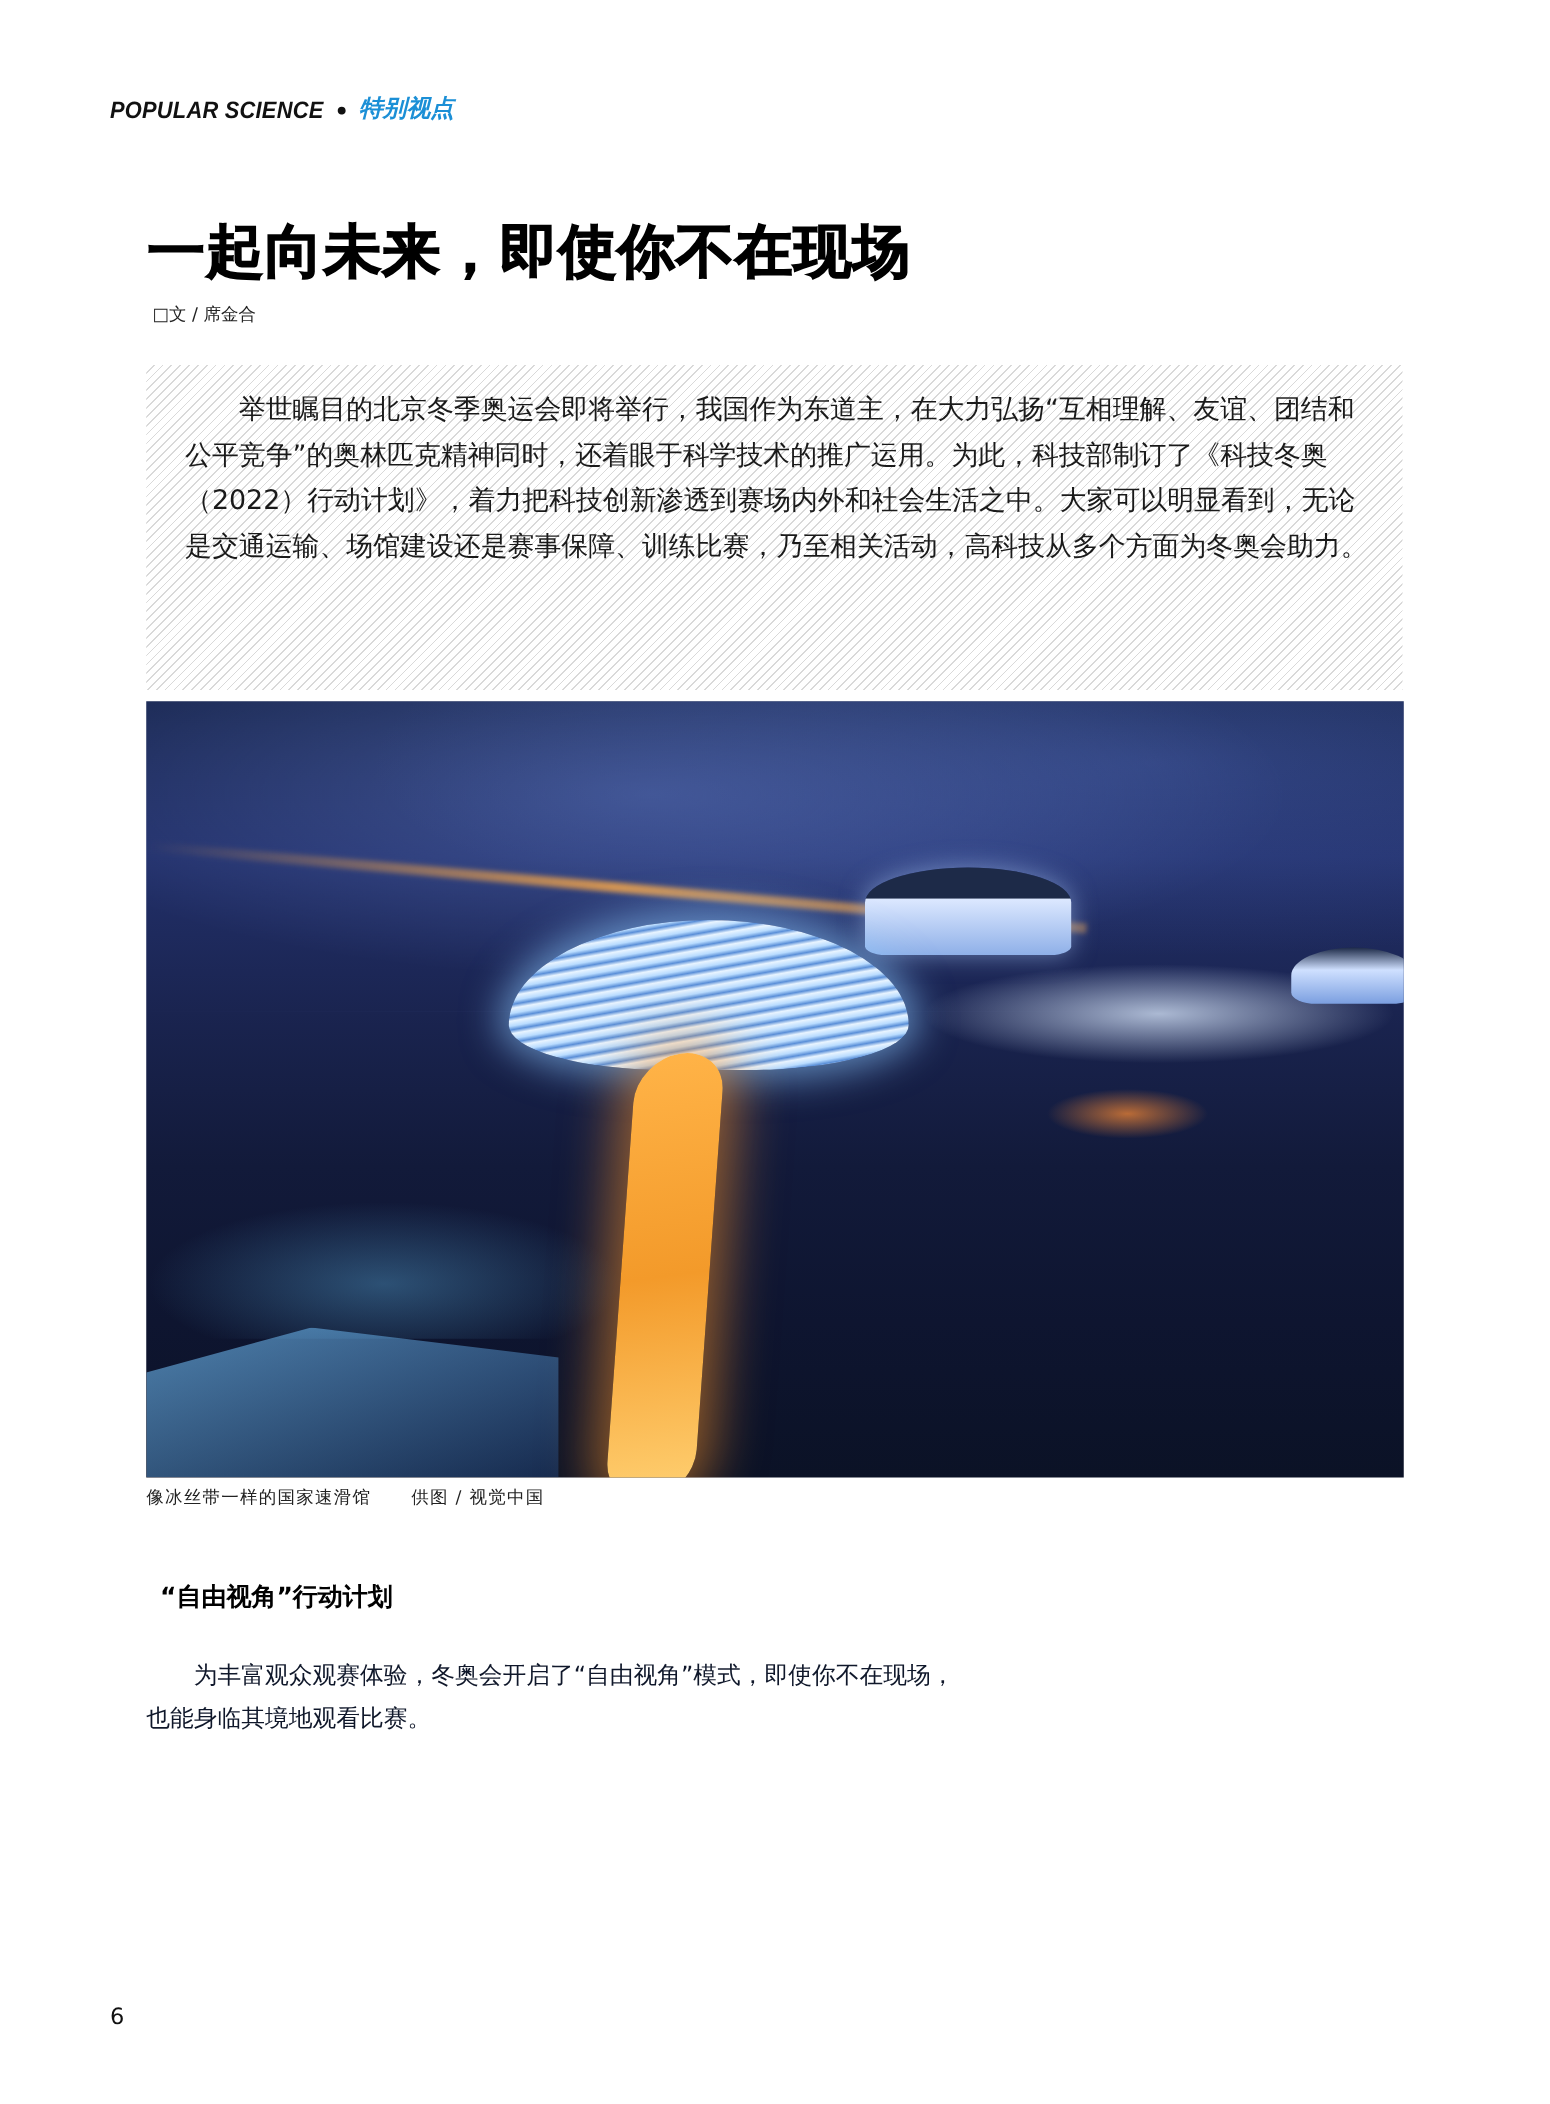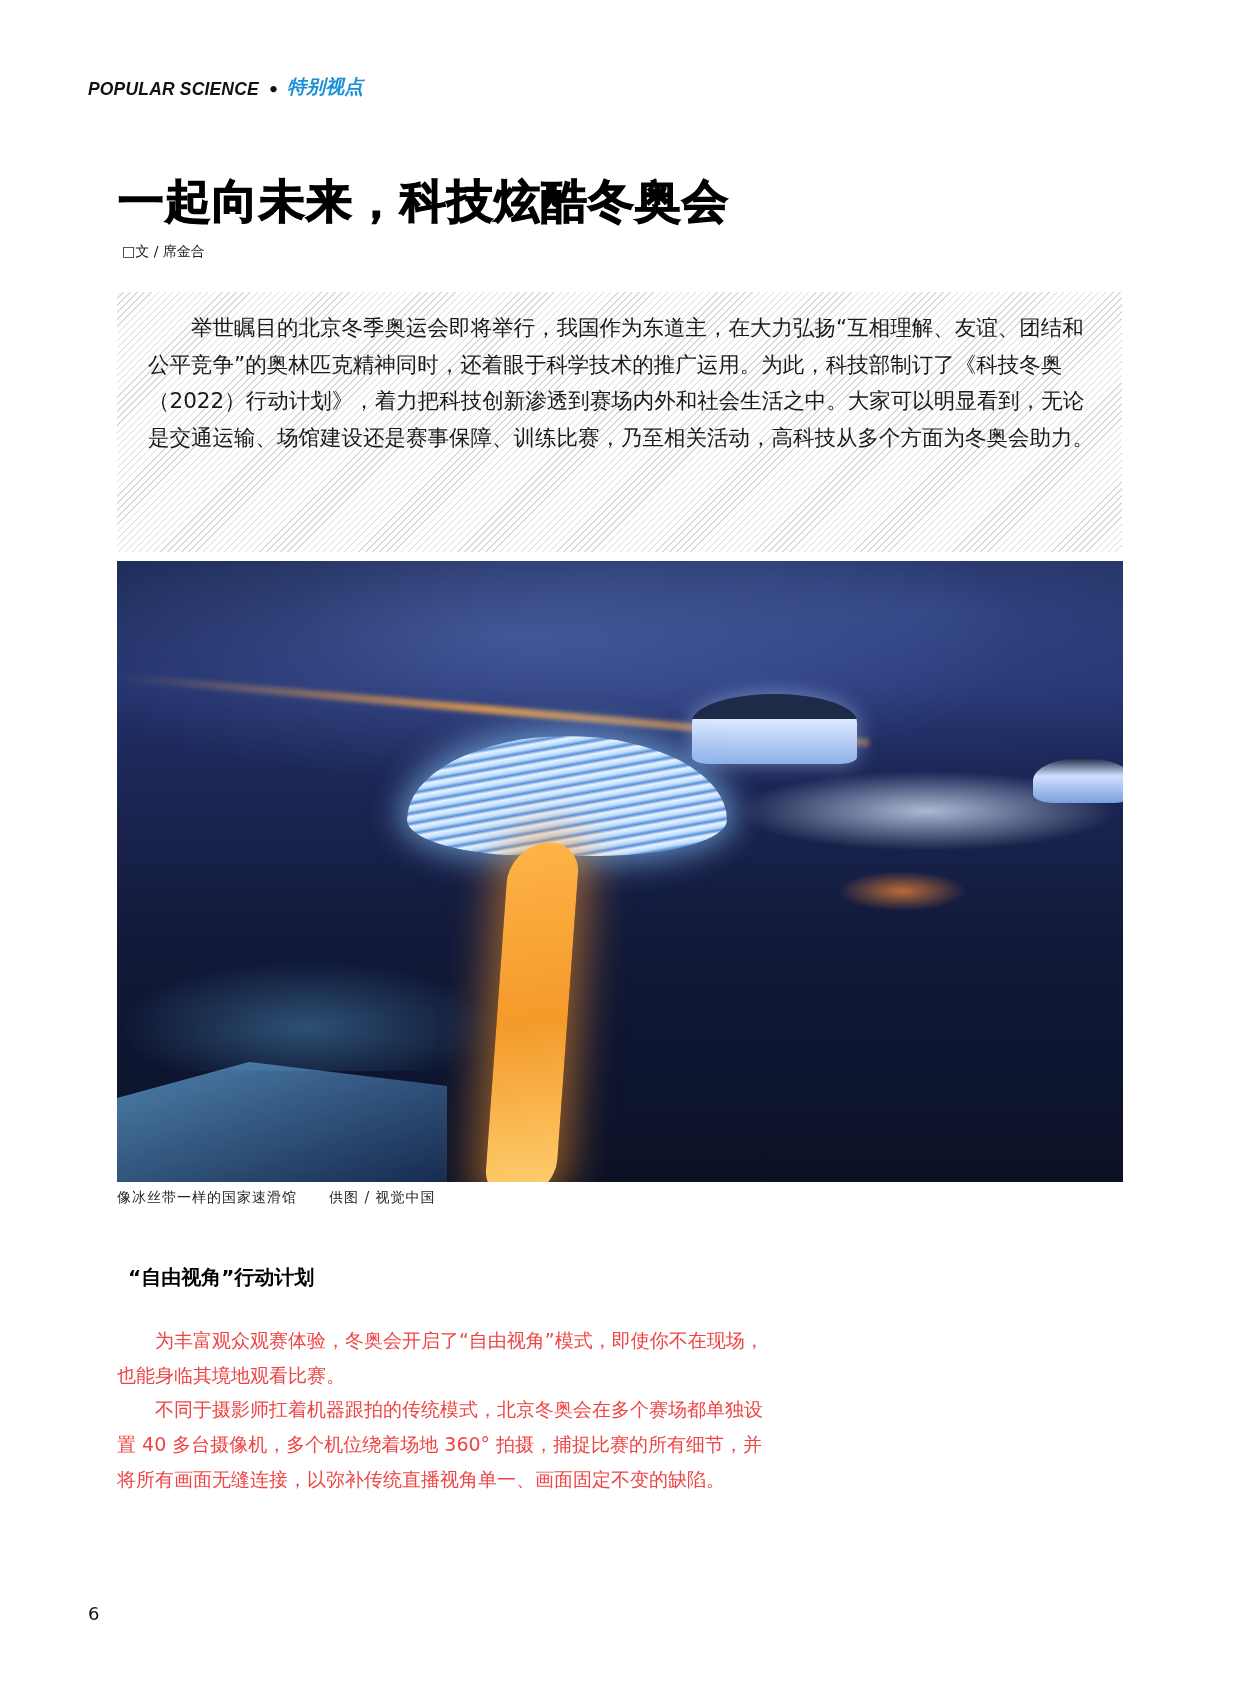--- a/index.html
+++ b/index.html
@@ -59,35 +59,35 @@
   .photo .trees-left { position: absolute; left: 0; top: 400px; width: 380px; height: 110px;
     background: radial-gradient(ellipse at 50% 60%, rgba(100,190,240,0.35), transparent 70%); }
 
   .caption { position: absolute; left: 117px; top: 1189px; font-family: "DejaVu Serif", "Liberation Serif", serif;
     font-size: 14px; color: #222; letter-spacing: 1px; word-spacing: 0; }
   .caption .credit { margin-left: 32px; }
 
   .subhead { position: absolute; left: 128px; top: 1264px; font-size: 20px; font-weight: bold; color: #000; }
 
   .body-text { position: absolute; left: 117px; top: 1323px; width: 655px;
-    font-size: 19px; line-height: 34.7px; color: #ef4444; }
+    font-size: 19px; line-height: 34.7px; color: #0f172a; }
   .body-text p { margin: 0; text-indent: 2em; }
 
   .page-number { position: absolute; left: 88px; top: 1603px; font-size: 18px; color: #111; }
 </style>
 </head>
 <body>
 
 <div class="header">
   <span class="brand">POPULAR SCIENCE</span>
   <span class="brand-dot">•</span>
   <span class="section-tag">特别视点</span>
 </div>
 
-<h1 class="title" style="margin:0;">一起向未来，科技炫酷冬奥会</h1>
+<h1 class="title" style="margin:0;">一起向未来，即使你不在现场</h1>
 <div class="byline">□文 / 席金合</div>
 
 <div class="intro-box"></div>
 <div class="intro-text">
   <p>举世瞩目的北京冬季奥运会即将举行，我国作为东道主，在大力弘扬“互相理解、友谊、团结和公平竞争”的奥林匹克精神同时，还着眼于科学技术的推广运用。为此，科技部制订了《科技冬奥（2022）行动计划》，着力把科技创新渗透到赛场内外和社会生活之中。大家可以明显看到，无论是交通运输、场馆建设还是赛事保障、训练比赛，乃至相关活动，高科技从多个方面为冬奥会助力。</p>
 </div>
 
 <div class="photo">
   <div class="city-glow"></div>
   <div class="lights-row"></div>
@@ -102,16 +102,15 @@
 </div>
 
 <div class="caption">
   <span>像冰丝带一样的国家速滑馆</span><span class="credit">供图 / 视觉中国</span>
 </div>
 
 <div class="subhead">“自由视角”行动计划</div>
 
 <div class="body-text">
   <p>为丰富观众观赛体验，冬奥会开启了“自由视角”模式，即使你不在现场，也能身临其境地观看比赛。</p>
-  <p>不同于摄影师扛着机器跟拍的传统模式，北京冬奥会在多个赛场都单独设置 40 多台摄像机，多个机位绕着场地 360° 拍摄，捕捉比赛的所有细节，并将所有画面无缝连接，以弥补传统直播视角单一、画面固定不变的缺陷。</p>
 </div>
 
 <div class="page-number">6</div>
 
 </body></html>

